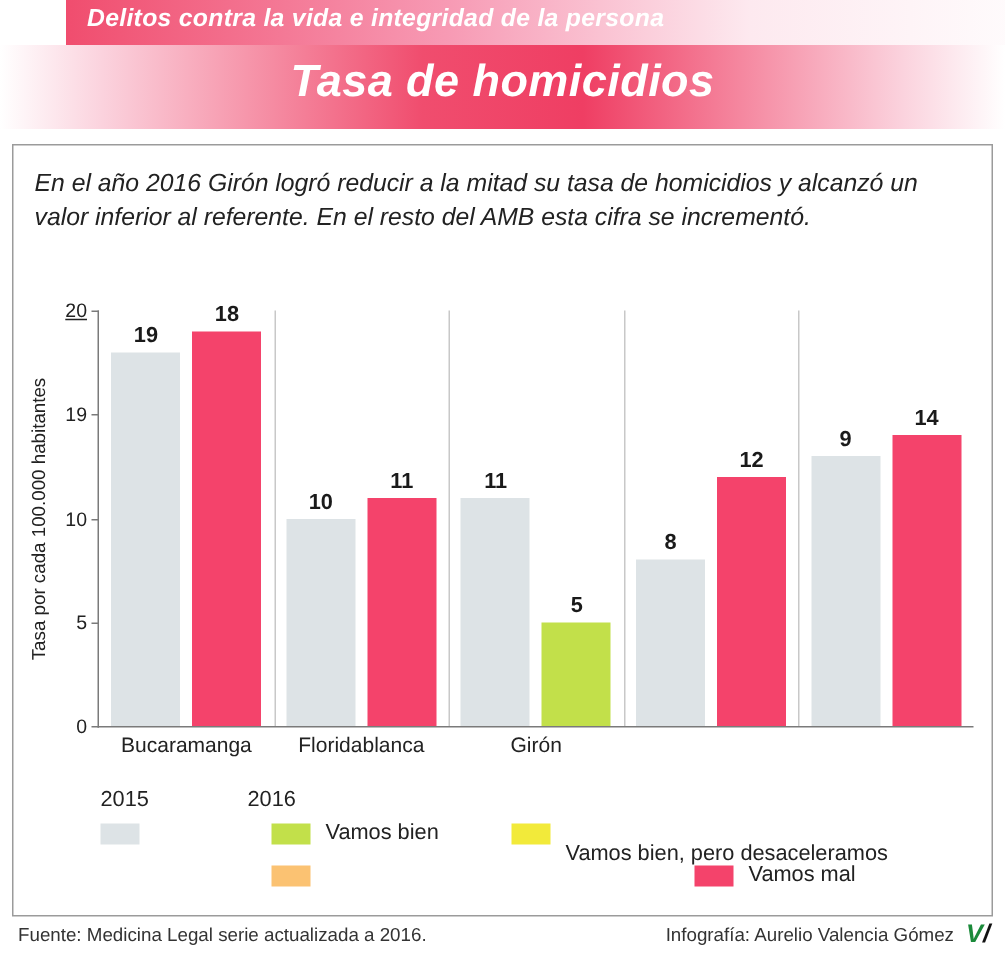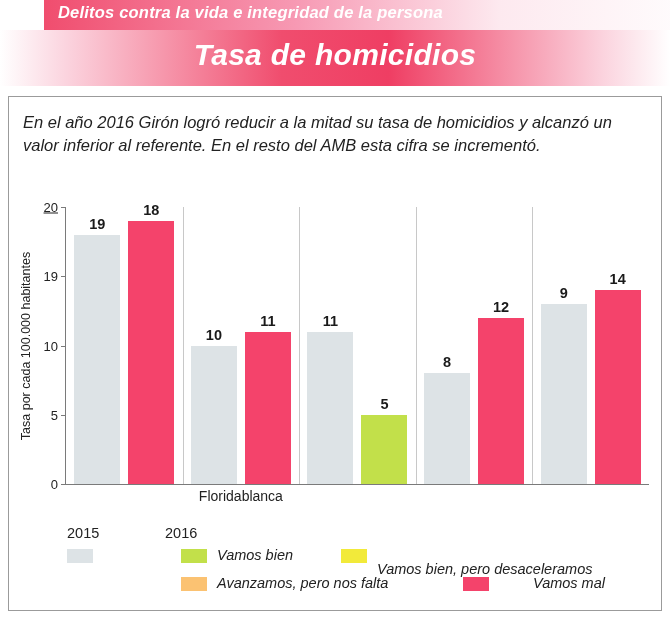--- a/index.html
+++ b/index.html
@@ -198,21 +198,20 @@
   .sw {
     position: absolute;
     width: 26px;
     height: 14px;
   }
   .lbl {
     position: absolute;
     font-size: 14.5px;
     color: #222222;
     white-space: nowrap;
-    font-style: italic;
   }
 
   
   .footer {
     position: absolute;
     left: 8px;
     top: 613px;
     width: 654px;
     height: 24px;
     font-size: 12.5px;
@@ -272,35 +271,37 @@
           <div class="ytick" style="top: 69.25px;">19</div>
           <div class="ytick-mark" style="top: 69.25px;"></div>
           <div class="ytick" style="top: 0px; text-decoration: underline;">20</div>
           <div class="ytick-mark" style="top: 0px;"></div>
           <div class="group" style="left: 0px; width: 116.6px;">
             <div class="bar" style="left: 8.3px; height: 249.3px; background: rgb(221, 227, 230);"></div>
             <div class="bar-value" style="left: 8.3px; bottom: 252.3px;">19</div>
             <div class="bar" style="left: 62.3px; height: 263.15px; background: rgb(244, 67, 107);"></div>
             <div class="bar-value" style="left: 62.3px; bottom: 266.15px;">18</div>
           </div>
+          <div class="xtick" style="left: 0px; width: 116.6px; bottom: -22px;">Bucaramanga</div>
           <div class="sep" style="left: 116.6px;"></div>
           <div class="group" style="left: 116.6px; width: 116.6px;">
             <div class="bar" style="left: 8.3px; height: 138.5px; background: rgb(221, 227, 230);"></div>
             <div class="bar-value" style="left: 8.3px; bottom: 141.5px;">10</div>
             <div class="bar" style="left: 62.3px; height: 152.35px; background: rgb(244, 67, 107);"></div>
             <div class="bar-value" style="left: 62.3px; bottom: 155.35px;">11</div>
           </div>
           <div class="xtick" style="left: 116.6px; width: 116.6px; bottom: -22px;">Floridablanca</div>
           <div class="sep" style="left: 233.2px;"></div>
           <div class="group" style="left: 233.2px; width: 116.6px;">
             <div class="bar" style="left: 8.3px; height: 152.35px; background: rgb(221, 227, 230);"></div>
             <div class="bar-value" style="left: 8.3px; bottom: 155.35px;">11</div>
             <div class="bar" style="left: 62.3px; height: 69.25px; background: rgb(194, 224, 74);"></div>
             <div class="bar-value" style="left: 62.3px; bottom: 72.25px;">5</div>
           </div>
+          <div class="xtick" style="left: 233.2px; width: 116.6px; bottom: -22px;">Girón</div>
           <div class="sep" style="left: 349.8px;"></div>
           <div class="group" style="left: 349.8px; width: 116.6px;">
             <div class="bar" style="left: 8.3px; height: 110.8px; background: rgb(221, 227, 230);"></div>
             <div class="bar-value" style="left: 8.3px; bottom: 113.8px;">8</div>
             <div class="bar" style="left: 62.3px; height: 166.2px; background: rgb(244, 67, 107);"></div>
             <div class="bar-value" style="left: 62.3px; bottom: 169.2px;">12</div>
           </div>
           <div class="sep" style="left: 466.4px;"></div>
           <div class="group" style="left: 466.4px; width: 116.6px;">
             <div class="bar" style="left: 8.3px; height: 180.05px; background: rgb(221, 227, 230);"></div>
@@ -317,21 +318,25 @@
 
       <div class="sw" style="left:44px; top:24px; background:#dde3e6;"></div>
 
       <div class="sw" style="left:158px; top:24px; background:#c2e04a;"></div>
       <div class="lbl" style="left:194px; top:22px;">Vamos bien</div>
 
       <div class="sw" style="left:318px; top:24px; background:#f2ea3a;"></div>
       <div class="lbl" style="left:354px; top:36px;">Vamos bien, pero desaceleramos</div>
 
       <div class="sw" style="left:158px; top:52px; background:#fbc272;"></div>
-      <div class="lbl" style="left:194px; top:50px;">Avanzamos, pero nos falta</div>
 
       <div class="sw" style="left:440px; top:52px; background:#f4436b;"></div>
-      <div class="lbl" style="left:476px; top:50px;margin-left:34px;">Vamos mal</div>
+      <div class="lbl" style="left:476px; top:50px;">Vamos mal</div>
     </div>
   </div>
 
+  <div class="footer">
+    <div class="footer-left">Fuente: Medicina Legal serie actualizada a 2016.</div>
+    <div class="footer-right">Infografía: Aurelio Valencia Gómez</div>
+    <div class="vlogo"><span>V</span><span class="slash">/</span></div>
+  </div>
 
 </div>
 
 </body></html>

